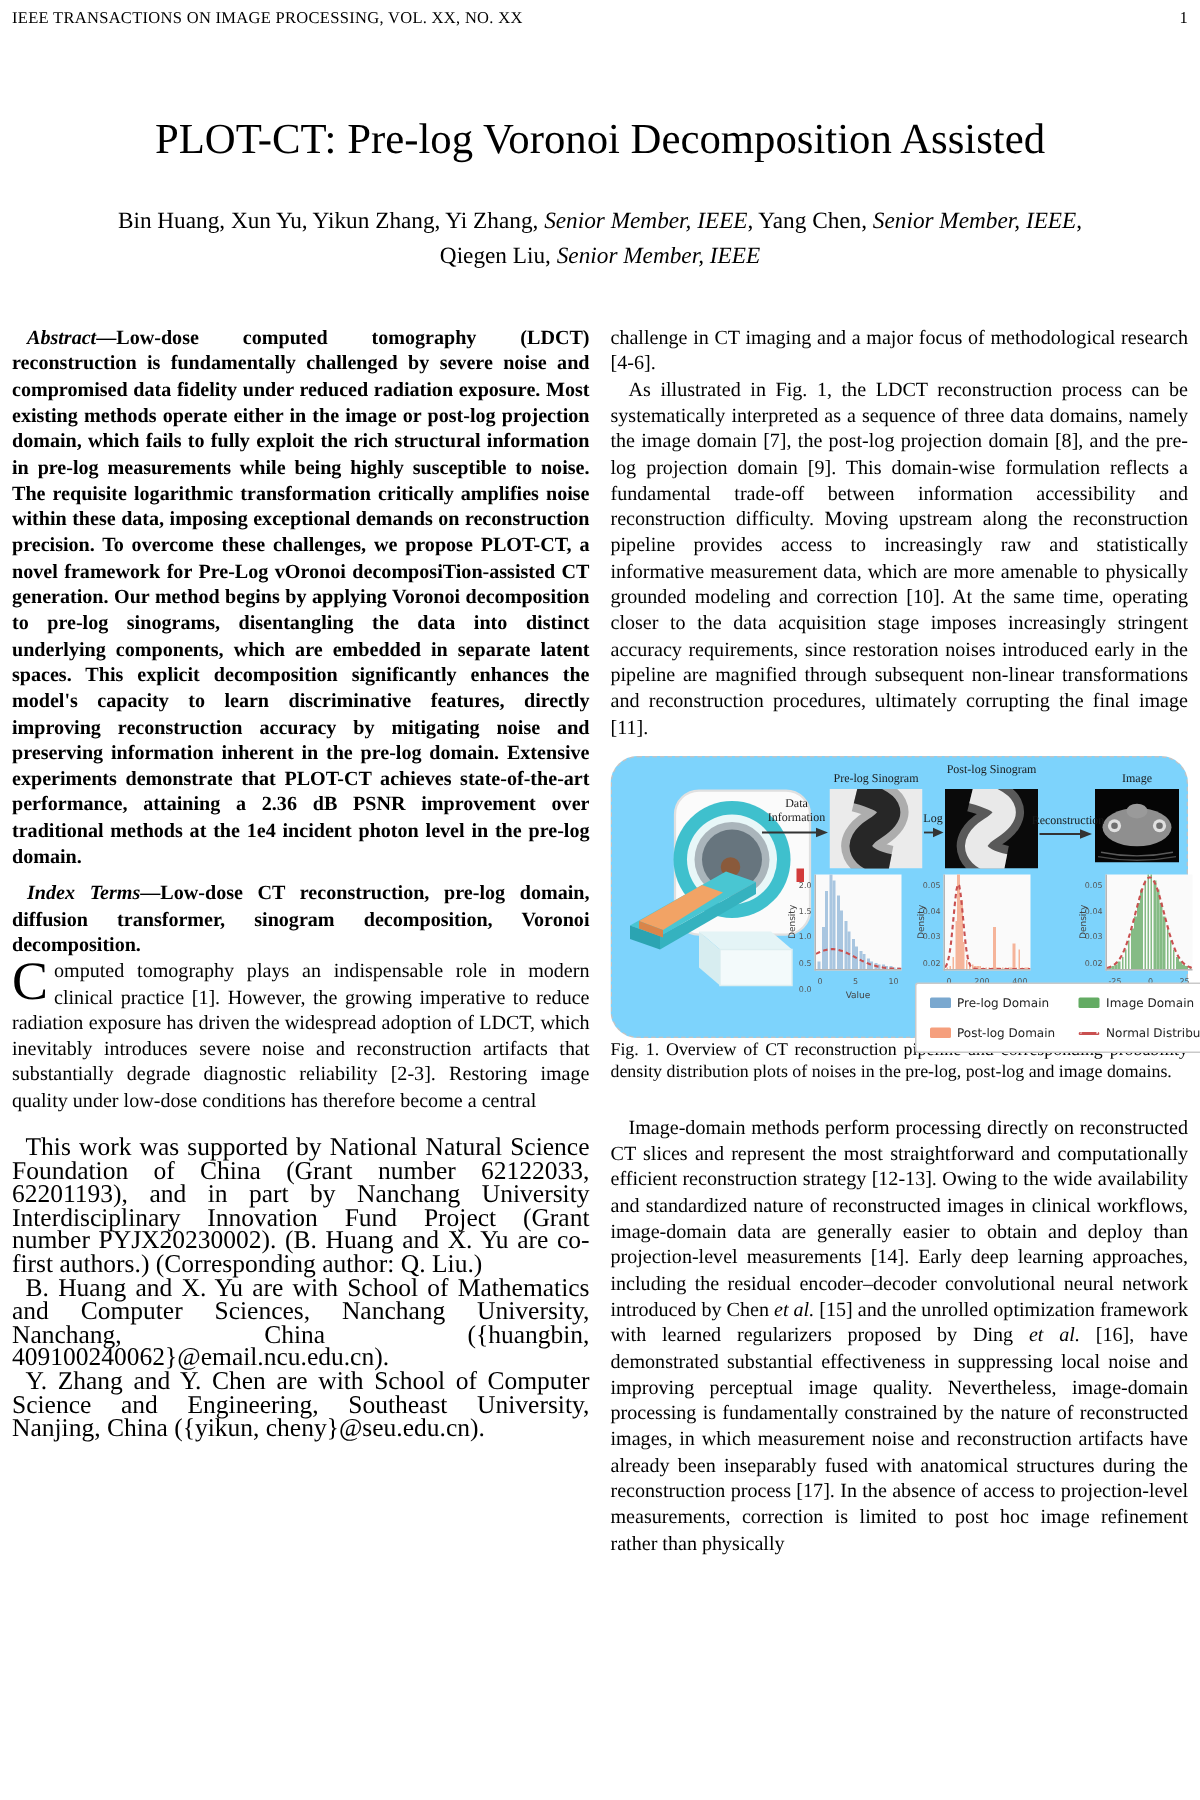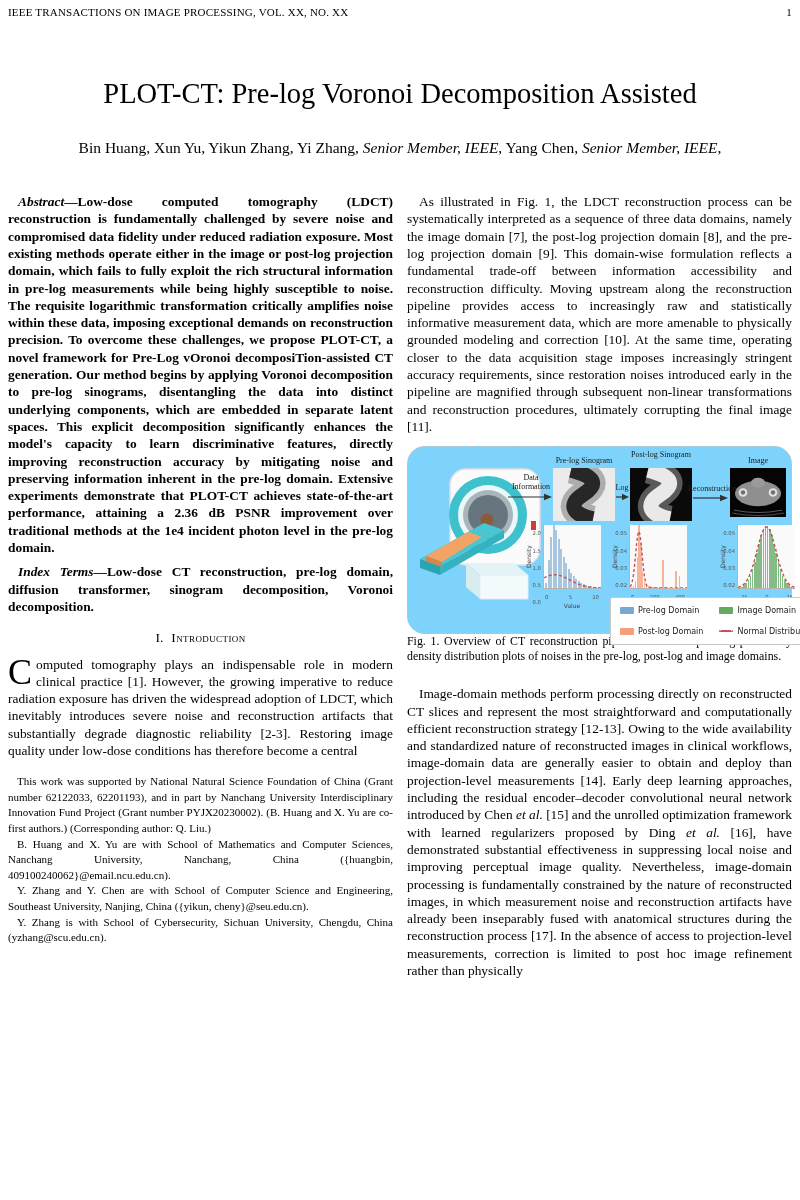--- a/index.html
+++ b/index.html
@@ -27,21 +27,21 @@
   .idxterms{margin-top:7px;}
   .lead-it{font-style:italic;}
 
   .sechead{margin:14px 0 9px 0;text-align:center;font-size:13.5px;font-weight:400;}
   .sechead .sc{font-variant:small-caps;letter-spacing:.4px;}
   .sechead .num{margin-right:8px;}
 
   .intro p{margin:0;}
   .dropcap{float:left;font-size:36px;line-height:28px;padding:2px 4px 0 0;}
 
-  .footnotes{margin-top:15px;font-size:11px;line-height:15.6px;}
+  .footnotes{margin-top:15px;font-size:17px;line-height:15.6px;}
   .footnotes p{margin:0;text-indent:9px;}
 
   .rc p{margin:0;}
   .rc .indent{text-indent:12px;}
 
   
   .figbox{
     position:relative;width:385px;height:188px;margin-top:11px;box-sizing:border-box;
     border:1.5px dashed #c3c3c3;border-radius:18px;background:#7dd3fc;
   }
@@ -93,52 +93,50 @@
 
   <div class="runhead">
     <span>IEEE TRANSACTIONS ON IMAGE PROCESSING, VOL. XX, NO. XX</span>
     <span>1</span>
   </div>
 
   <h1 class="title"><span>PLOT-CT: Pre-log Voronoi Decomposition Assisted</span><br></h1>
 
   <div class="authors">
     <div><span>Bin Huang, Xun Yu, Yikun Zhang, Yi Zhang, </span><i>Senior Member, IEEE</i><span>, Yang Chen, </span><i>Senior Member, IEEE</i><span>,</span></div>
+    <div><span>Qiegen Liu, </span><i>Senior Member, IEEE</i></div>
   </div>
 
   <div class="cols">
 
     <div class="col">
 
       <div class="abstract">
         <p><span class="lead-it">Abstract</span><span>—Low-dose computed tomography (LDCT) reconstruction is fundamentally challenged by severe noise and compromised data fidelity under reduced radiation exposure. Most existing methods operate either in the image or post-log projection domain, which fails to fully exploit the rich structural information in pre-log measurements while being highly susceptible to noise. The requisite logarithmic transformation critically amplifies noise within these data, imposing exceptional demands on reconstruction precision. To overcome these challenges, we propose PLOT-CT, a novel framework for Pre-Log vOronoi decomposiTion-assisted CT generation. Our method begins by applying Voronoi decomposition to pre-log sinograms, disentangling the data into distinct underlying components, which are embedded in separate latent spaces. This explicit decomposition significantly enhances the model's capacity to learn discriminative features, directly improving reconstruction accuracy by mitigating noise and preserving information inherent in the pre-log domain. Extensive experiments demonstrate that PLOT-CT achieves state-of-the-art performance, attaining a 2.36 dB PSNR improvement over traditional methods at the 1e4 incident photon level in the pre-log domain.</span></p>
       </div>
 
       <div class="idxterms">
         <p><span class="lead-it">Index Terms</span><span>—Low-dose CT reconstruction, pre-log domain, diffusion transformer, sinogram decomposition, Voronoi decomposition.</span></p>
       </div>
 
-      <div class="sechead">
-        <span class="num">I.</span><span class="sc">Introduction</span>
-      </div>
 
       <div class="intro">
         <p><span class="dropcap">C</span><span>omputed tomography plays an indispensable role in modern clinical practice [1]. However, the growing imperative to reduce radiation exposure has driven the widespread adoption of LDCT, which inevitably introduces severe noise and reconstruction artifacts that substantially degrade diagnostic reliability [2-3]. Restoring image quality under low-dose conditions has therefore become a central</span></p>
       </div>
 
       <div class="footnotes">
         <p>This work was supported by National Natural Science Foundation of China (Grant number 62122033, 62201193), and in part by Nanchang University Interdisciplinary Innovation Fund Project (Grant number PYJX20230002). (B. Huang and X. Yu are co-first authors.) (Corresponding author: Q. Liu.)</p>
         <p>B. Huang and X. Yu are with School of Mathematics and Computer Sciences, Nanchang University, Nanchang, China ({huangbin, 409100240062}@email.ncu.edu.cn).</p>
         <p>Y. Zhang and Y. Chen are with School of Computer Science and Engineering, Southeast University, Nanjing, China ({yikun, cheny}@seu.edu.cn).</p>
-        <p>Y. Zhang is with School of Cybersecurity, Sichuan University, Chengdu, China (yzhang@scu.edu.cn).</p>
       </div>
     </div>
 
     <div class="col rc">
 
+      <p>challenge in CT imaging and a major focus of methodological research [4-6].</p>
       <p class="indent">As illustrated in Fig. 1, the LDCT reconstruction process can be systematically interpreted as a sequence of three data domains, namely the image domain [7], the post-log projection domain [8], and the pre-log projection domain [9]. This domain-wise formulation reflects a fundamental trade-off between information accessibility and reconstruction difficulty. Moving upstream along the reconstruction pipeline provides access to increasingly raw and statistically informative measurement data, which are more amenable to physically grounded modeling and correction [10]. At the same time, operating closer to the data acquisition stage imposes increasingly stringent accuracy requirements, since restoration noises introduced early in the pipeline are magnified through subsequent non-linear transformations and reconstruction procedures, ultimately corrupting the final image [11].</p>
 
       <div class="figbox">
 
         <div class="panel" style="left:6px;top:16px;width:132px;height:144px;">
           <svg viewBox="0 0 132 144">
             <rect x="36" y="6" width="90" height="96" rx="16" fill="#fbfbfb" stroke="#e0e0e0" stroke-width="1.5"></rect>
             <circle cx="74" cy="52" r="39" fill="#3fc0cd"></circle>
             <circle cx="74" cy="52" r="30" fill="#e8f7f8"></circle>
             <circle cx="74" cy="52" r="25" fill="#aab5bb"></circle>

